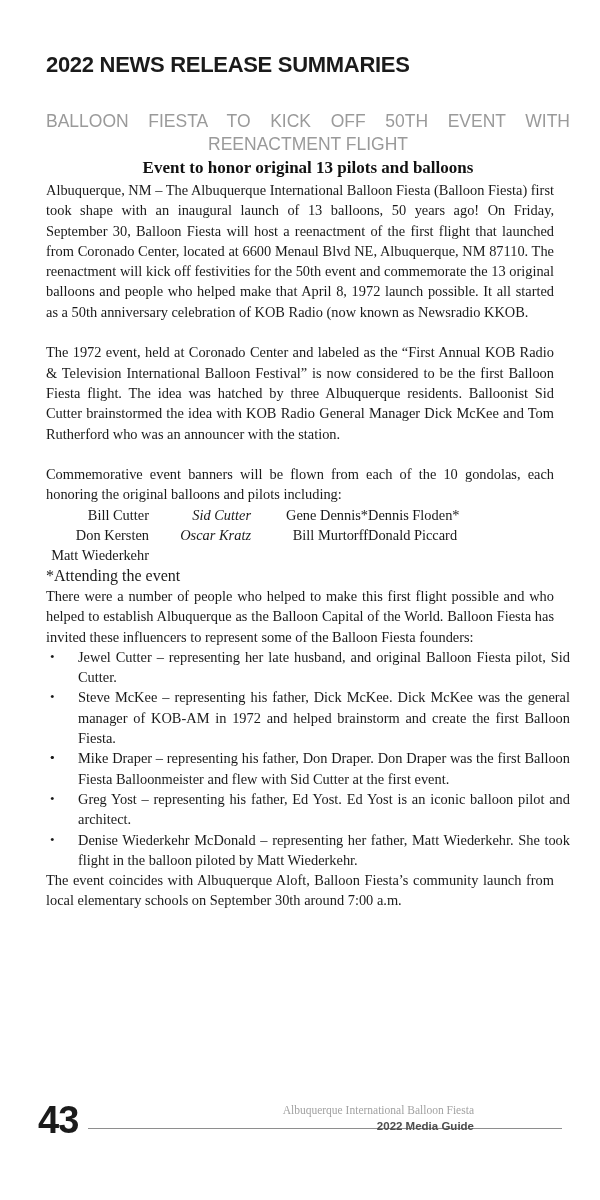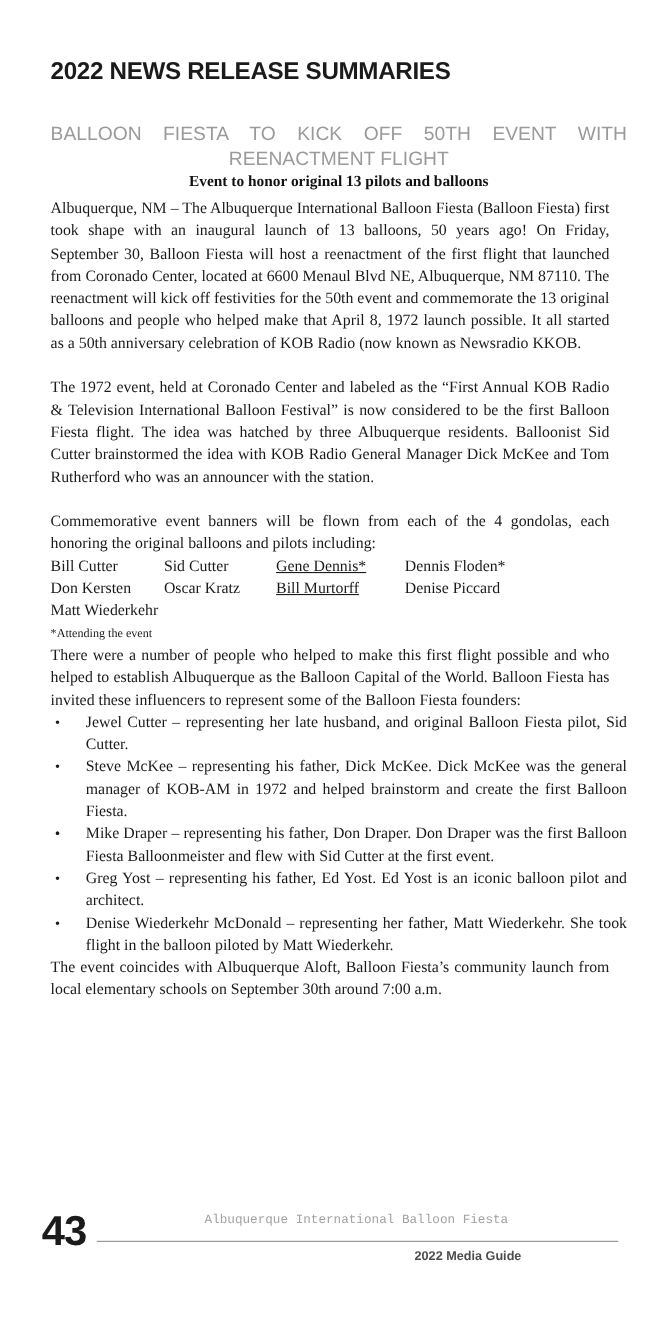--- a/index.html
+++ b/index.html
@@ -61,21 +61,21 @@
   }
 
   
   .deck {
     position: absolute;
     left: 46px;
     top: 157px;
     width: 524px;
     text-align: center;
     font-weight: 700;
-    font-size: 14px;
+    font-size: 17px;
     line-height: 1.25;
     color: #111111;
     margin: 0;
   }
 
   
   .body-flow {
     position: absolute;
     left: 46px;
     top: 180px;
@@ -102,28 +102,29 @@
     line-height: 20.3px;
     color: #1a1a1a;
   }
   .name-row {
     display: block;
     white-space: nowrap;
   }
   .name-cell {
     display: inline-block;
     vertical-align: top;
+    text-align: right;
   }
   .name-cell.c1 { width: 103px; }
-  .name-cell.c2 { width: 102px; }
-  .name-cell.c3 { width: 117px; text-decoration: underline; }
+  .name-cell.c2 { width: 102px; font-style: italic; }
+  .name-cell.c3 { width: 117px; }
   .name-cell.c4 { width: auto; }
   .name-note {
     display: block;
-    font-size: 11px;
+    font-size: 16px;
     line-height: 20.3px;
   }
 
   
   ul.bullets {
     margin: 0;
     padding: 0;
     list-style: none;
   }
   ul.bullets li {
@@ -166,34 +167,34 @@
   .footer-rule {
     position: absolute;
     left: 88px;
     top: 30px;
     width: 474px;
     height: 1px;
     background: #8e8e8e;
   }
   .footer-org {
     position: absolute;
-    right: 50px;
+    right: 38px;
     top: 4px;
-    font-family: Liberation Mono, monospace;
+    font-family: Liberation Serif, serif;
     font-weight: 400;
     font-size: 11.5px;
     line-height: 16px;
     color: #a2a2a2;
     text-align: right;
     white-space: nowrap;
   }
   .footer-guide {
     position: absolute;
     right: 38px;
-    top: 36px;
+    top: 20px;
     font-family: "Liberation Sans", "DejaVu Sans", sans-serif;
     font-weight: 700;
     font-size: 11.5px;
     line-height: 16px;
     color: #4d4d4d;
     text-align: left;
     white-space: nowrap;
   }
 </style>
 </head>
@@ -208,30 +209,30 @@
   <h2 class="release-headline">BALLOON FIESTA TO KICK OFF 50TH EVENT WITH REENACTMENT FLIGHT</h2>
 
   <h3 class="deck">Event to honor original 13 pilots and balloons</h3>
 
   <div class="body-flow">
 
     <p class="para">Albuquerque, NM – The Albuquerque International Balloon Fiesta (Balloon Fiesta) first took shape with an inaugural launch of 13 balloons, 50 years ago! On Friday, September 30, Balloon Fiesta will host a reenactment of the first flight that launched from Coronado Center, located at 6600 Menaul Blvd NE, Albuquerque, NM 87110. The reenactment will kick off festivities for the 50th event and commemorate the 13 original balloons and people who helped make that April 8, 1972 launch possible. It all started as a 50th anniversary celebration of KOB Radio (now known as Newsradio KKOB.</p>
 
     <p class="para">The 1972 event, held at Coronado Center and labeled as the “First Annual KOB Radio &amp; Television International Balloon Festival” is now considered to be the first Balloon Fiesta flight. The idea was hatched by three Albuquerque residents. Balloonist Sid Cutter brainstormed the idea with KOB Radio General Manager Dick McKee and Tom Rutherford who was an announcer with the station.</p>
 
-    <p class="para">Commemorative event banners will be flown from each of the 4 gondolas, each honoring the original balloons and pilots including:</p>
+    <p class="para">Commemorative event banners will be flown from each of the 10 gondolas, each honoring the original balloons and pilots including:</p>
 
     <div class="name-grid">
 
       <span class="name-row">
         <span class="name-cell c1">Bill Cutter</span><span class="name-cell c2">Sid Cutter</span><span class="name-cell c3">Gene Dennis*</span><span class="name-cell c4">Dennis Floden*</span>
       </span>
 
       <span class="name-row">
-        <span class="name-cell c1">Don Kersten</span><span class="name-cell c2">Oscar Kratz</span><span class="name-cell c3">Bill Murtorff</span><span class="name-cell c4">Denise Piccard</span>
+        <span class="name-cell c1">Don Kersten</span><span class="name-cell c2">Oscar Kratz</span><span class="name-cell c3">Bill Murtorff</span><span class="name-cell c4">Donald Piccard</span>
       </span>
 
 
       <span class="name-row">
         <span class="name-cell c1">Matt Wiederkehr</span>
       </span>
 
       <span class="name-note">*Attending the event</span>
     </div>
 

